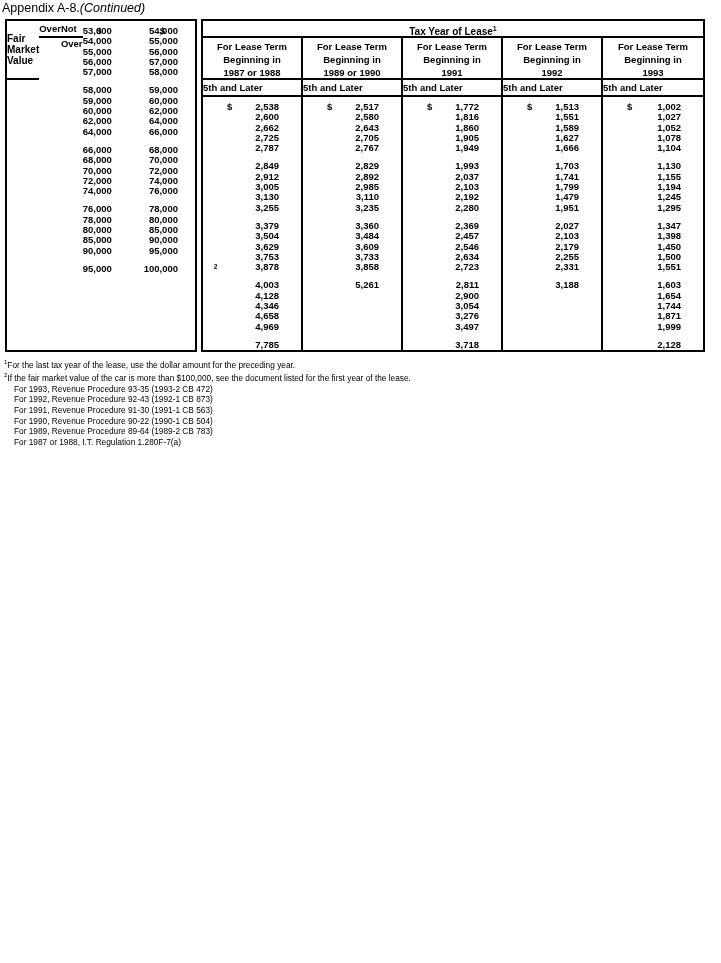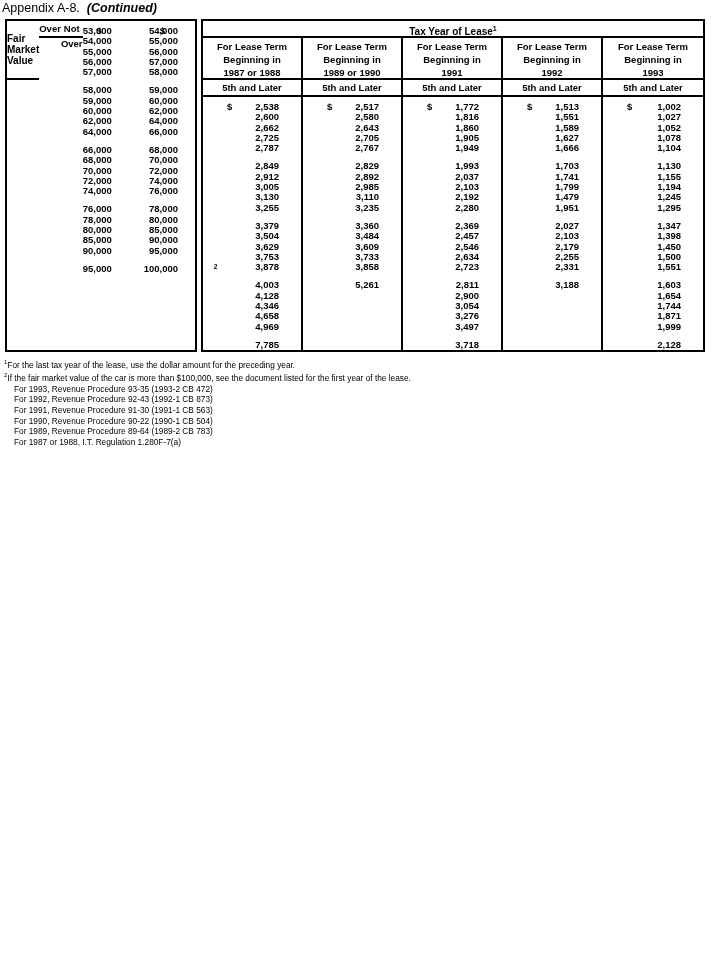--- a/index.html
+++ b/index.html
@@ -5,51 +5,51 @@
   * { box-sizing: border-box; margin: 0; padding: 0; }
   html, body { background: #fff; }
   body {
     width: 721px; height: 963px;
     position: relative;
     font-family: "Liberation Sans", sans-serif;
     color: #000;
     overflow: hidden;
   }
   .title { position: absolute; top: 1px; left: 2px; font-size: 12.5px; }
-  .title .it { font-style: italic; margin-left: 7px; font-weight: bold; }
+  .title .it { font-style: italic; margin-left: 0; }
 
   .table { position: absolute; top: 19px; left: 5px; display: flex; }
 
   .fmv-block {
     width: 192px; height: 333px;
     border: 2px solid #000; margin-right: 4px;
     display: flex; flex-direction: row;
   }
   .fmv-title {
     height: 59px; border-bottom: 2px solid #000;
     font-weight: bold; font-size: 10px;
     display: flex; align-items: center; justify-content: center;
   }
   .fmv-sub { height: 17px; border-bottom: 2px solid #000; display: flex; font-weight: bold; font-size: 9.5px; }
-  .fmv-sub .half { width: 50%; text-align: center; line-height: 15px; }
+  .fmv-sub .half { width: 50%; text-align: left; line-height: 15px; }
   .fmv-data { flex: 1; padding-top: 5px; }
 
   .lease-block {
     width: 504px; height: 333px;
     border: 2px solid #000;
     display: flex; flex-direction: column;
   }
   .taxyear { height: 17px; border-bottom: 2px solid #000; text-align: center; font-weight: bold; font-size: 10px; line-height: 15px; }
   .taxyear sup { font-size: 7px; }
   .lease-cols { display: flex; flex: 1; }
   .lease-col { width: 100px; border-right: 2px solid #000; display: flex; flex-direction: column; }
   .lease-col:last-child { border-right: none; }
   .col-head { height: 42px; border-bottom: 2px solid #000; font-weight: bold; font-size: 9.5px; text-align: center; padding-top: 2px; }
   .hline { line-height: 13px; }
-  .col-sub { height: 17px; border-bottom: 2px solid #000; font-weight: bold; font-size: 9.5px; text-align: center; line-height: 15px; }
+  .col-sub { height: 17px; border-bottom: 2px solid #000; font-weight: bold; font-size: 9.5px; line-height: 15px; }
   .col-data { flex: 1; padding-top: 5px; }
 
   .dgroup + .dgroup { margin-top: 8px; }
   .drow { height: 10.3px; line-height: 10.3px; font-size: 9.5px; font-weight: bold; display: flex; }
   .cell { position: relative; }
   .c-over    { width: 50%;  text-align: right; padding-right: 32px; }
   .c-notover { width: 50%;  text-align: right; padding-right: 27px; }
   .c-val     { width: 100%; text-align: right; padding-right: 22px; }
   .dollar { position: absolute; top: 0; }
   .c-over .dollar    { left: 14px; }

